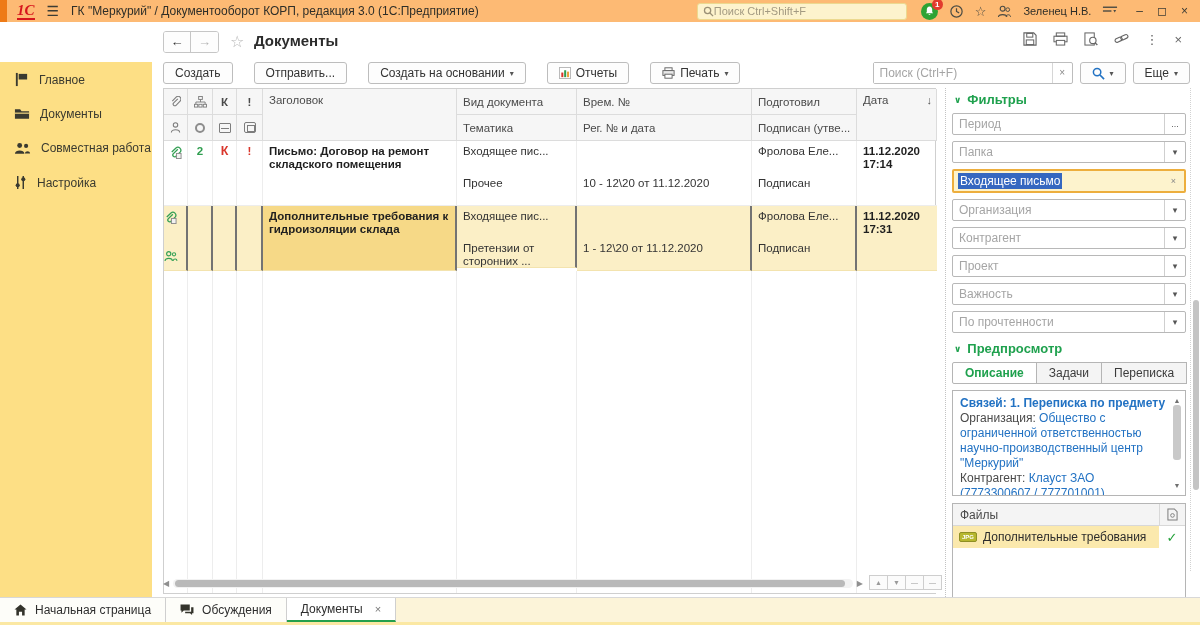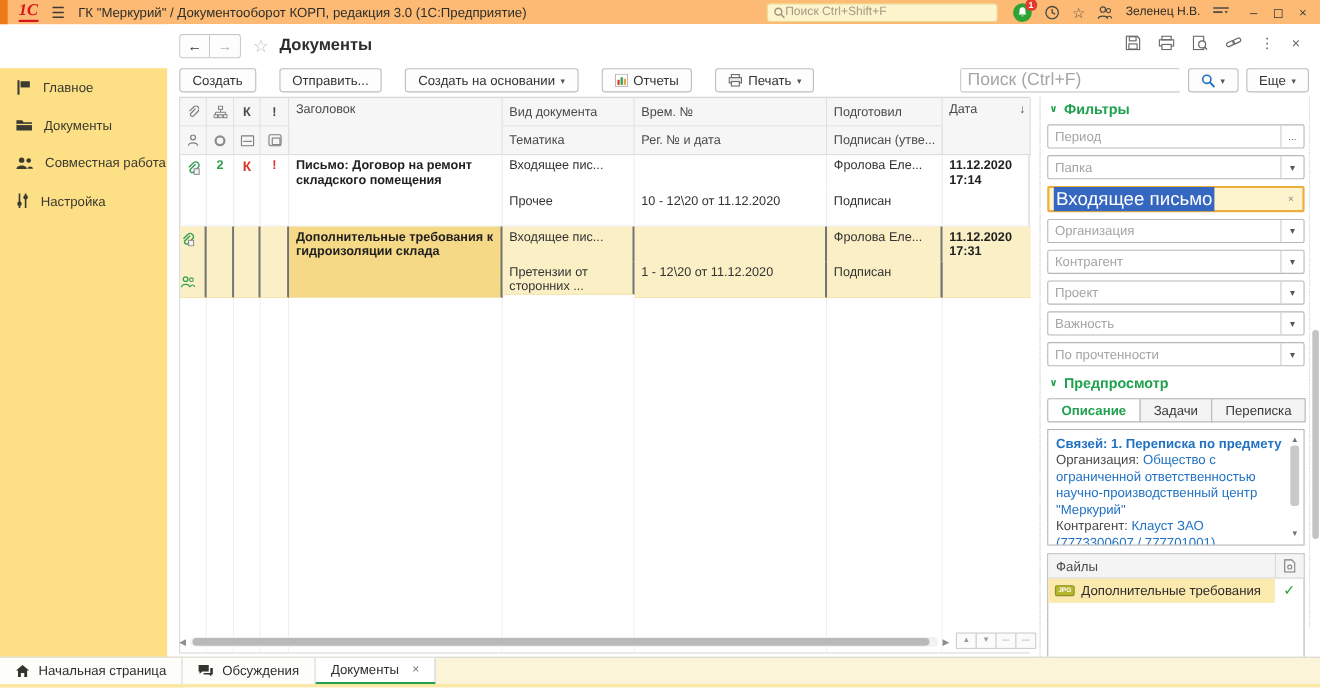--- a/index.html
+++ b/index.html
@@ -38,21 +38,21 @@
   .page-title { position:absolute; top:10px; left:102px; font-size:15px; font-weight:bold; color:#2c2c2c; }
   .hdr-icons { position:absolute; top:10px; right:18px; display:flex; gap:16px; align-items:center; }
   .hdr-icons .tbi { color:#666; }
 
   
   .toolbar { position:absolute; top:36px; left:11px; right:10px; height:26px; display:flex; gap:21px; align-items:flex-end; }
   .btn { height:22px; border:1px solid #bdbdbd; border-radius:3px; background:#fdfdfd; padding:0 11px; font-size:12px; color:#333; display:flex; align-items:center; gap:5px; cursor:pointer; white-space:nowrap; }
   .caret { font-size:8px; color:#555; }
   .tb-right { margin-left:auto; display:flex; gap:7px; align-items:center; }
   .list-search { display:flex; height:22px; border:1px solid #bdbdbd; border-radius:2px; width:200px; }
-  .list-search input { flex:1; border:none; outline:none; padding:0 6px; font-size:16px; color:#8b5cf6; }
+  .list-search input { flex:1; border:none; outline:none; padding:0 6px; font-size:12px; color:#8b5cf6; }
   .list-search input::placeholder { color:#a5a5a5; }
   .ls-clear { width:20px; border-left:1px solid #d6d6d6; color:#888; text-align:center; line-height:20px; font-size:10px; cursor:pointer; }
 
   
   .tbl { position:absolute; top:66px; left:11px; width:773px; border:1px solid #cfcfcf; }
   .grid { display:grid; grid-template-columns:24px 25px 24px 26px 194px 120px 175px 105px 80px; }
   .hcell { background:#f6f6f6; border-right:1px solid #dcdcdc; border-bottom:1px solid #dcdcdc; color:#4a4a4a; font-size:11.5px; padding:5px 4px 4px 6px; height:26px; display:flex; align-items:center; }
   .hcell.span2 { height:52px; align-items:flex-start; }
   .hcell.icn { justify-content:center; padding:0; }
   .dcell { border-right:1px solid #ededed; border-bottom:1px solid #ededed; font-size:11.5px; padding:4px 4px 2px 6px; line-height:13px; }
@@ -81,21 +81,21 @@
   .fbtn { width:19px; height:15px; border:1px solid #cecece; background:#fbfbfb; color:#9a9a9a; font-size:7px; text-align:center; line-height:14px; margin-left:-1px; cursor:pointer; }
 
   
   .panel { position:absolute; top:66px; left:793px; width:255px; height:509px; border-left:1px dotted #c3c3c3; padding:2px 0 0 6px; }
   .sec-hdr { color:#1fa14e; font-weight:bold; font-size:13px; display:flex; align-items:center; gap:6px; margin:2px 0 6px 2px; cursor:pointer; }
   .chev { font-size:9px; }
   .ffield { display:flex; width:234px; height:22px; border:1px solid #b8b8b8; border-radius:2px; margin-bottom:6px; background:#fff; align-items:center; }
   .fph { flex:1; color:#a5a5a5; padding-left:6px; overflow:hidden; white-space:nowrap; }
   .fbtn2 { width:21px; align-self:stretch; border-left:1px solid #cfcfcf; color:#555; text-align:center; font-size:9px; line-height:20px; cursor:pointer; }
   .ffield.active { border:2px solid #edae3d; background:#fdf3cd; height:24px; }
-  .sel-text { background:#3567c0; color:#fff; padding:1px 2px; font-size:17px; margin-left:4px; white-space:nowrap; }
+  .sel-text { background:#3567c0; color:#fff; padding:1px 2px; font-size:12px; margin-left:4px; white-space:nowrap; }
   .ffield.active .fbtn2 { border-left:none; color:#888; }
 
   .ptabs { display:flex; margin:4px 0 6px 0; }
   .ptab { border:1px solid #b5b5b5; background:#f4f4f4; height:22px; line-height:20px; padding:0 12px; margin-left:-1px; color:#3b3b3b; cursor:pointer; }
   .ptab.first { margin-left:0; border-radius:2px 0 0 2px; }
   .ptab.active { background:#fff; color:#1fa14e; font-weight:bold; }
 
   .pvbox { width:234px; height:106px; border:1px solid #b5b5b5; position:relative; padding:5px 18px 4px 7px; line-height:15px; font-size:12px; overflow:hidden; }
   .pv-link { color:#2272c3; }
   .pv-bold { font-weight:bold; color:#2272c3; }

